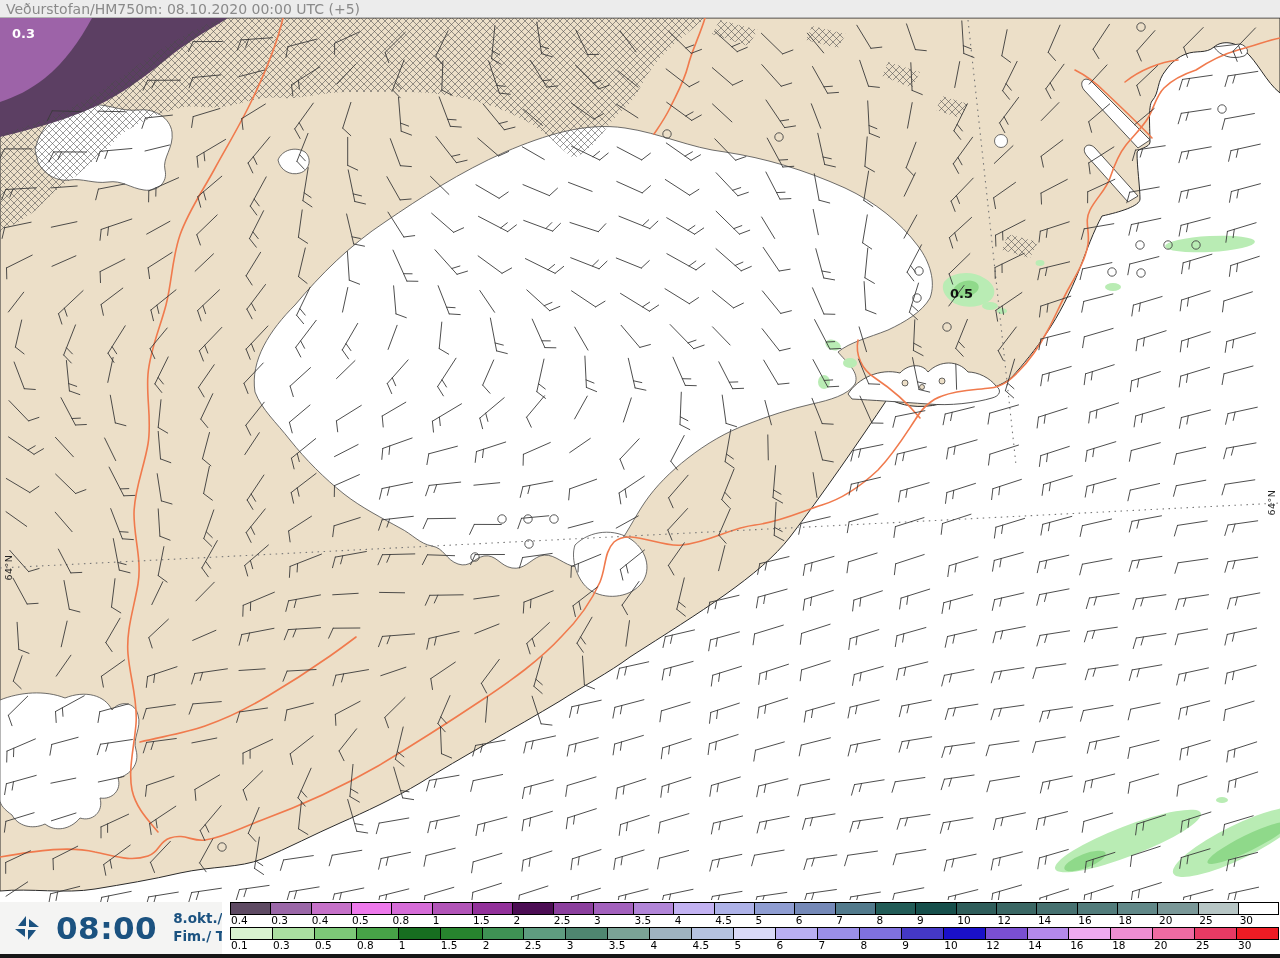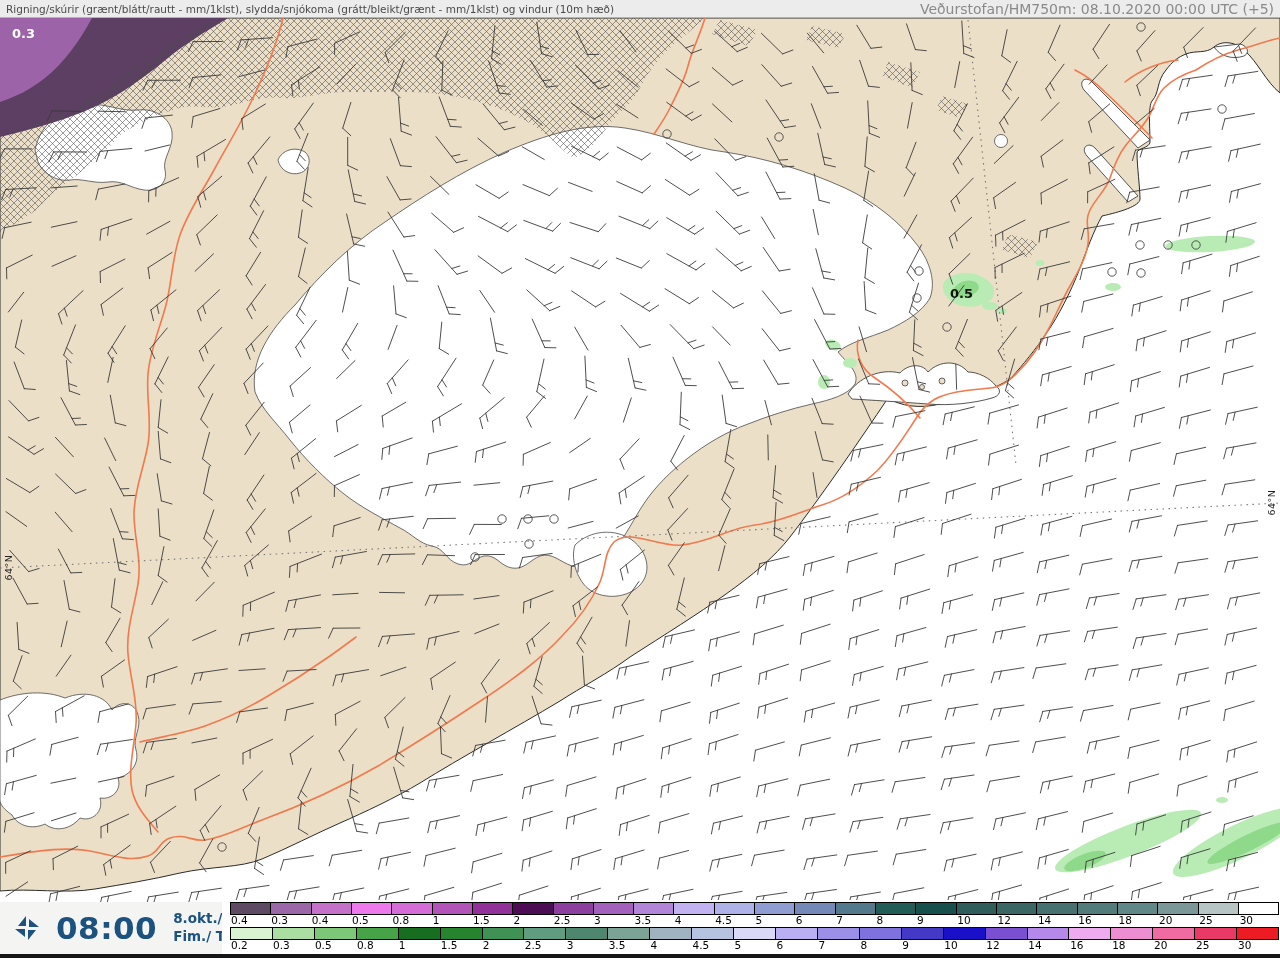--- a/index.html
+++ b/index.html
@@ -186,21 +186,20 @@
         <circle cx="1222" cy="109" r="4.2" fill="none" stroke="#444" stroke-width="0.9"></circle>
         <circle cx="1140" cy="245" r="4.2" fill="none" stroke="#444" stroke-width="0.9"></circle>
         <circle cx="1168" cy="245" r="4.2" fill="none" stroke="#444" stroke-width="0.9"></circle>
         <circle cx="1196" cy="245" r="4.2" fill="none" stroke="#444" stroke-width="0.9"></circle>
         <circle cx="1112" cy="272" r="4.2" fill="none" stroke="#444" stroke-width="0.9"></circle>
         <circle cx="1141" cy="273" r="4.2" fill="none" stroke="#444" stroke-width="0.9"></circle>
       </g>
   </svg>
 
   <div class="hdr">
-    <span class="lt">Rigning/skúrir (grænt/blátt/rautt - mm/1klst), slydda/snjókoma (grátt/bleikt/grænt - mm/1klst) og vindur (10m hæð)</span>
     <span class="rt">Veðurstofan/HM750m: 08.10.2020 00:00 UTC (+5)</span>
   </div>
 
   <div class="mlabel white" style="left:12px;top:27px;">0.3</div>
   <div class="mlabel black" style="left:950px;top:287px;">0.5</div>
   <div class="latlab" style="left:-10px;top:562px;">64°N</div>
   <div class="latlab" style="left:1253px;top:497px;">64°N</div>
 
   <div class="timepanel">
     <svg class="pinwheel" viewBox="-15 -15 30 30">
@@ -296,21 +295,21 @@
         <div class="cell" style="background: rgb(26, 16, 201);"></div>
         <div class="cell" style="background: rgb(122, 79, 210);"></div>
         <div class="cell" style="background: rgb(180, 137, 234);"></div>
         <div class="cell" style="background: rgb(239, 171, 240);"></div>
         <div class="cell" style="background: rgb(238, 142, 210);"></div>
         <div class="cell" style="background: rgb(239, 107, 162);"></div>
         <div class="cell" style="background: rgb(232, 58, 100);"></div>
         <div class="cell" style="background: rgb(237, 28, 36);"></div>
       </div>
     <div class="lab" id="lab-rain">
-        <span style="left: calc(0% + 1px);">0.2</span>
+        <span style="left: calc(0% + 1px);">0.1</span>
         <span style="left: calc(4% + 1px);">0.3</span>
         <span style="left: calc(8% + 1px);">0.5</span>
         <span style="left: calc(12% + 1px);">0.8</span>
         <span style="left: calc(16% + 1px);">1</span>
         <span style="left: calc(20% + 1px);">1.5</span>
         <span style="left: calc(24% + 1px);">2</span>
         <span style="left: calc(28% + 1px);">2.5</span>
         <span style="left: calc(32% + 1px);">3</span>
         <span style="left: calc(36% + 1px);">3.5</span>
         <span style="left: calc(40% + 1px);">4</span>

